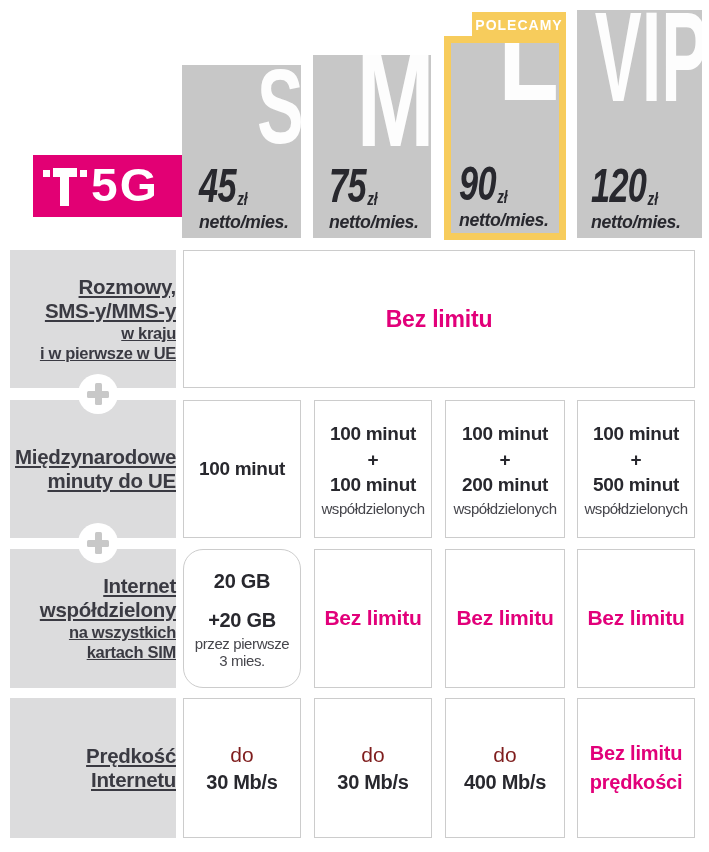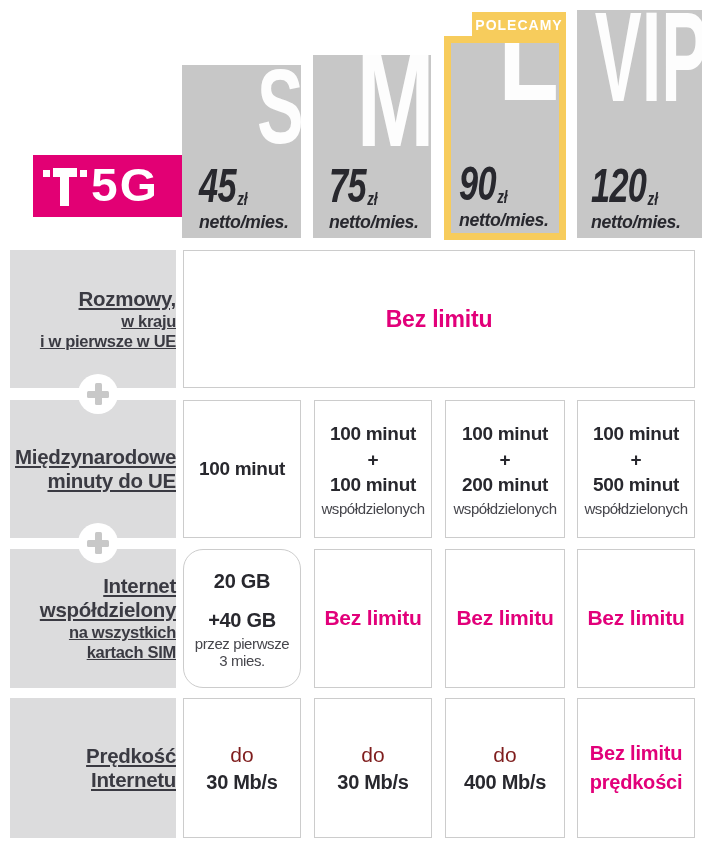--- a/index.html
+++ b/index.html
@@ -110,20 +110,21 @@
   <div class="plan-col" style="left:577px;top:10px;width:125px;height:228px;">
     <div class="plan-letter letter-vip">VIP</div>
     <div class="price-wrap" style="left:14px;">
       <div class="price-line"><span class="price-num">120</span><span class="price-zl">zł</span></div>
       <div class="price-per">netto/mies.</div>
     </div>
   </div>
 
   <div class="row-label" style="top:250px;height:138px;">
     <div class="lbl-main">Rozmowy,</div>
+    <div class="lbl-main">SMS-y/MMS-y</div>
     <div class="lbl-sub">w kraju</div>
     <div class="lbl-sub">i w pierwsze w UE</div>
   </div>
   <div class="cell" style="left:183px;top:250px;width:512px;height:138px;">
     <div class="magenta val-big">Bez limitu</div>
   </div>
 
   <div class="plus-circle" style="top:374px;">
       <div class="h"></div>
       <div class="v"></div>
@@ -162,21 +163,21 @@
 
   <div class="row-label" style="top:549px;height:139px;">
     <div class="lbl-main">Internet</div>
     <div class="lbl-main">współdzielony</div>
     <div class="lbl-sub">na wszystkich</div>
     <div class="lbl-sub">kartach SIM</div>
   </div>
   <div class="cell" style="left:183px;top:549px;width:118px;height:139px;border-radius:20px;">
     <div class="val-strong20">20 GB</div>
     <div class="gap12"></div>
-    <div class="val-strong20">+40 GB</div>
+    <div class="val-strong20">+20 GB</div>
     <div class="val-note">przez pierwsze</div>
     <div class="val-note" style="margin-top:0;">3 mies.</div>
   </div>
   <div class="cell" style="left:314px;top:549px;width:118px;height:139px;">
     <div class="magenta val-bez">Bez limitu</div>
   </div>
   <div class="cell" style="left:445px;top:549px;width:120px;height:139px;">
     <div class="magenta val-bez">Bez limitu</div>
   </div>
   <div class="cell" style="left:577px;top:549px;width:118px;height:139px;">

